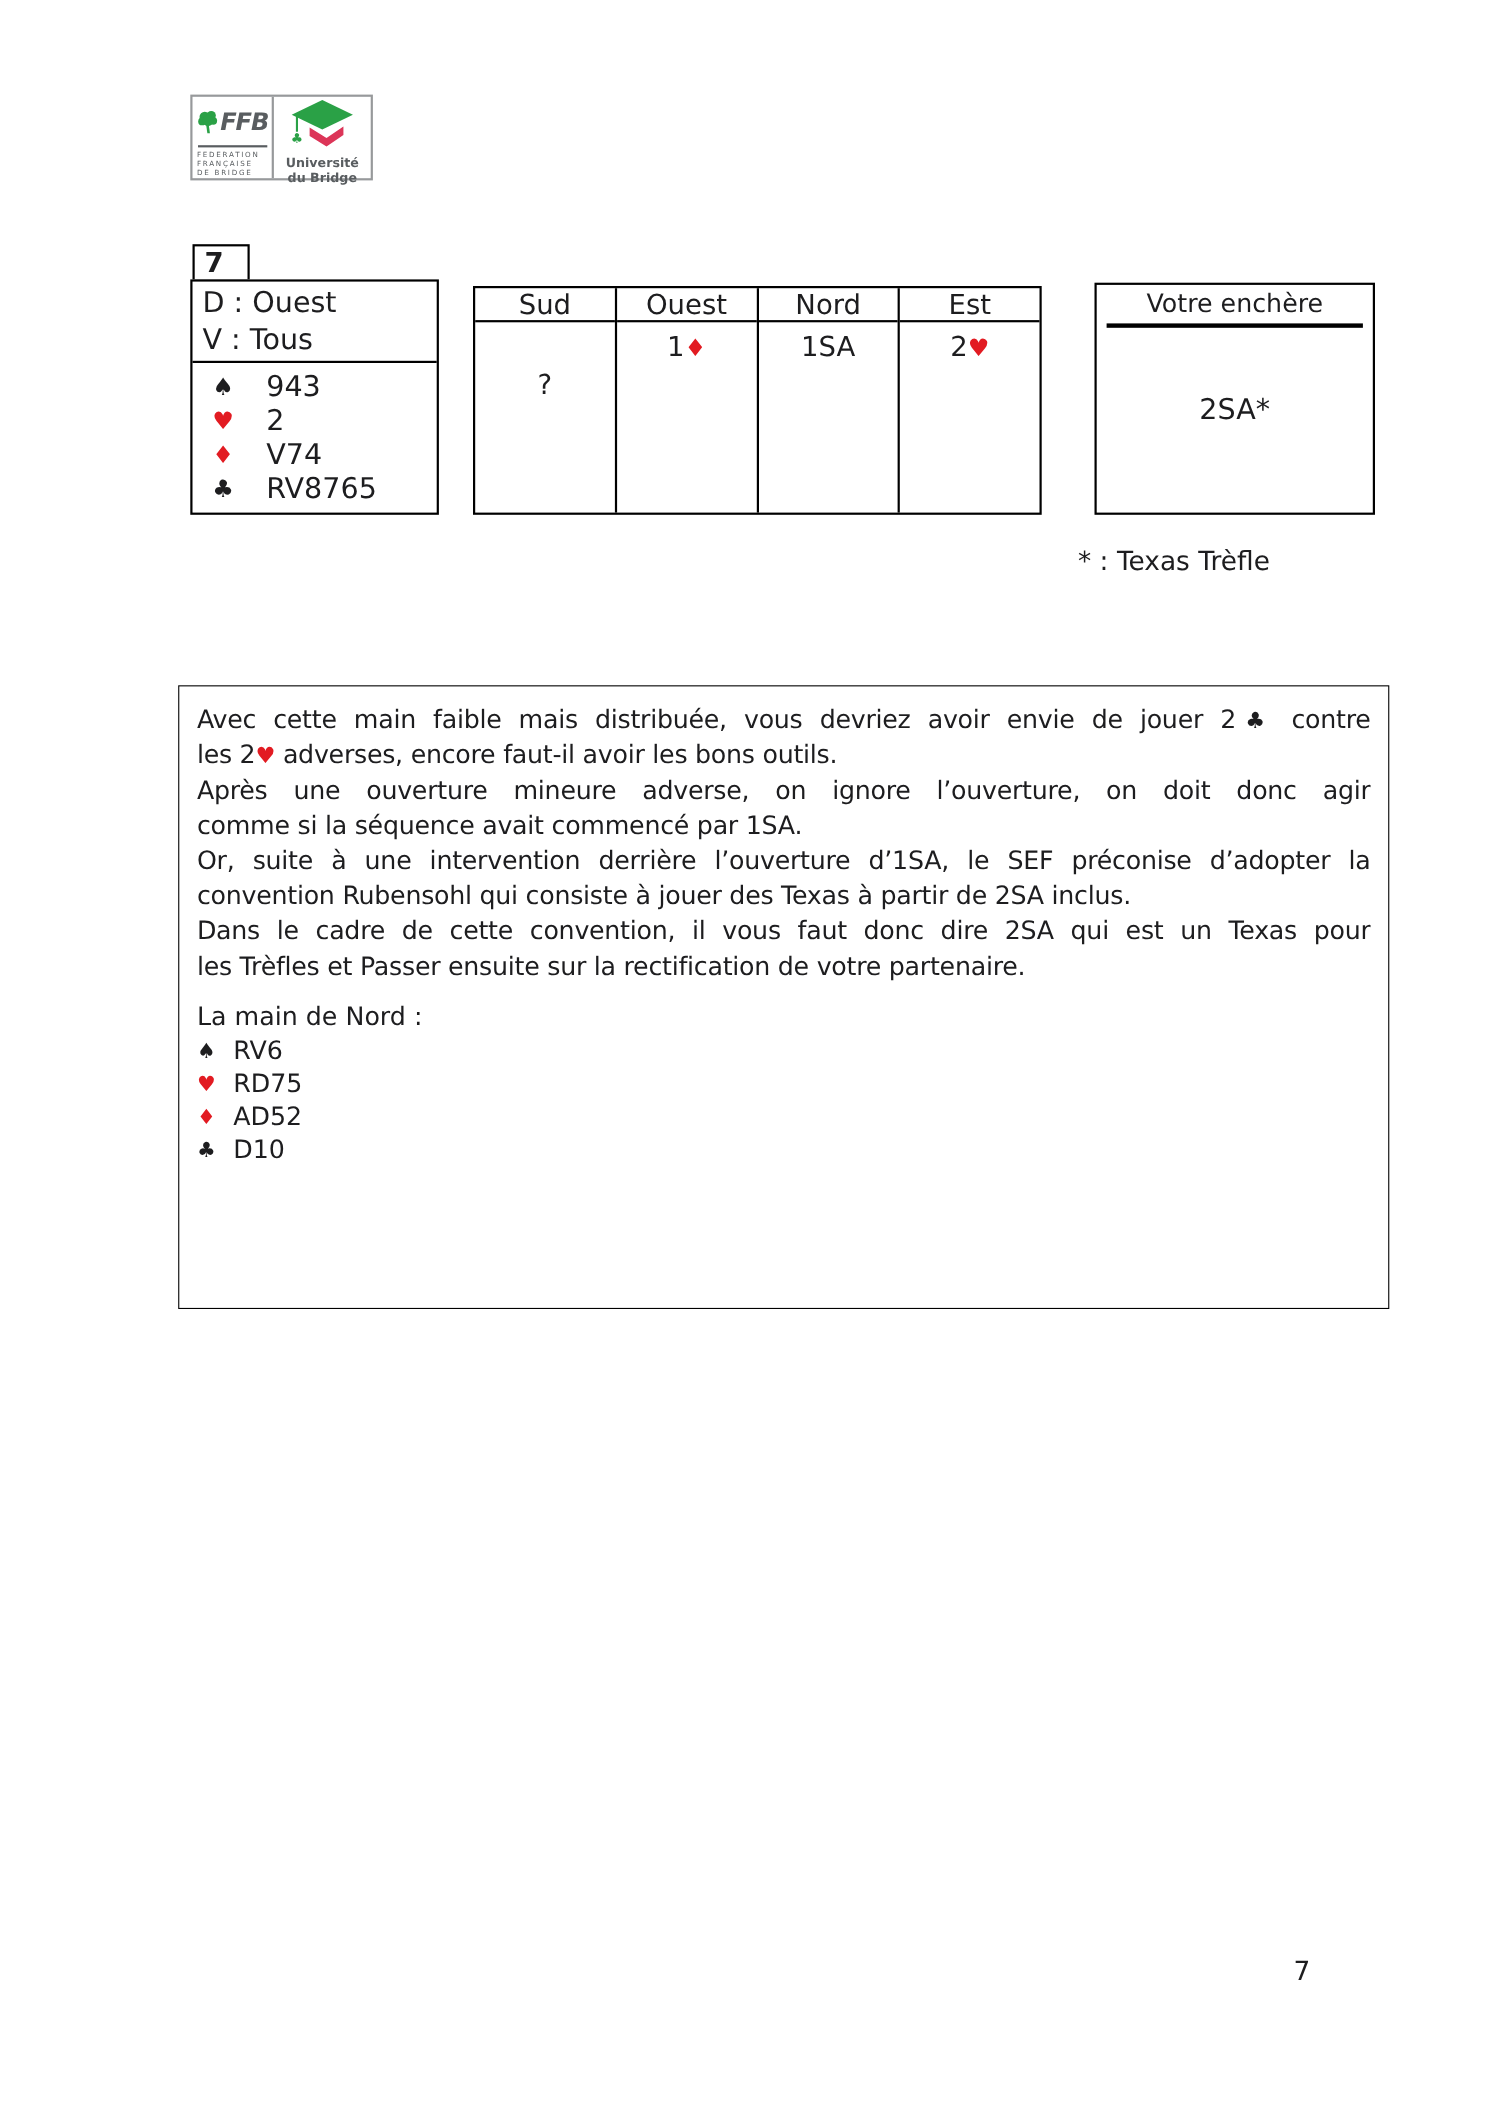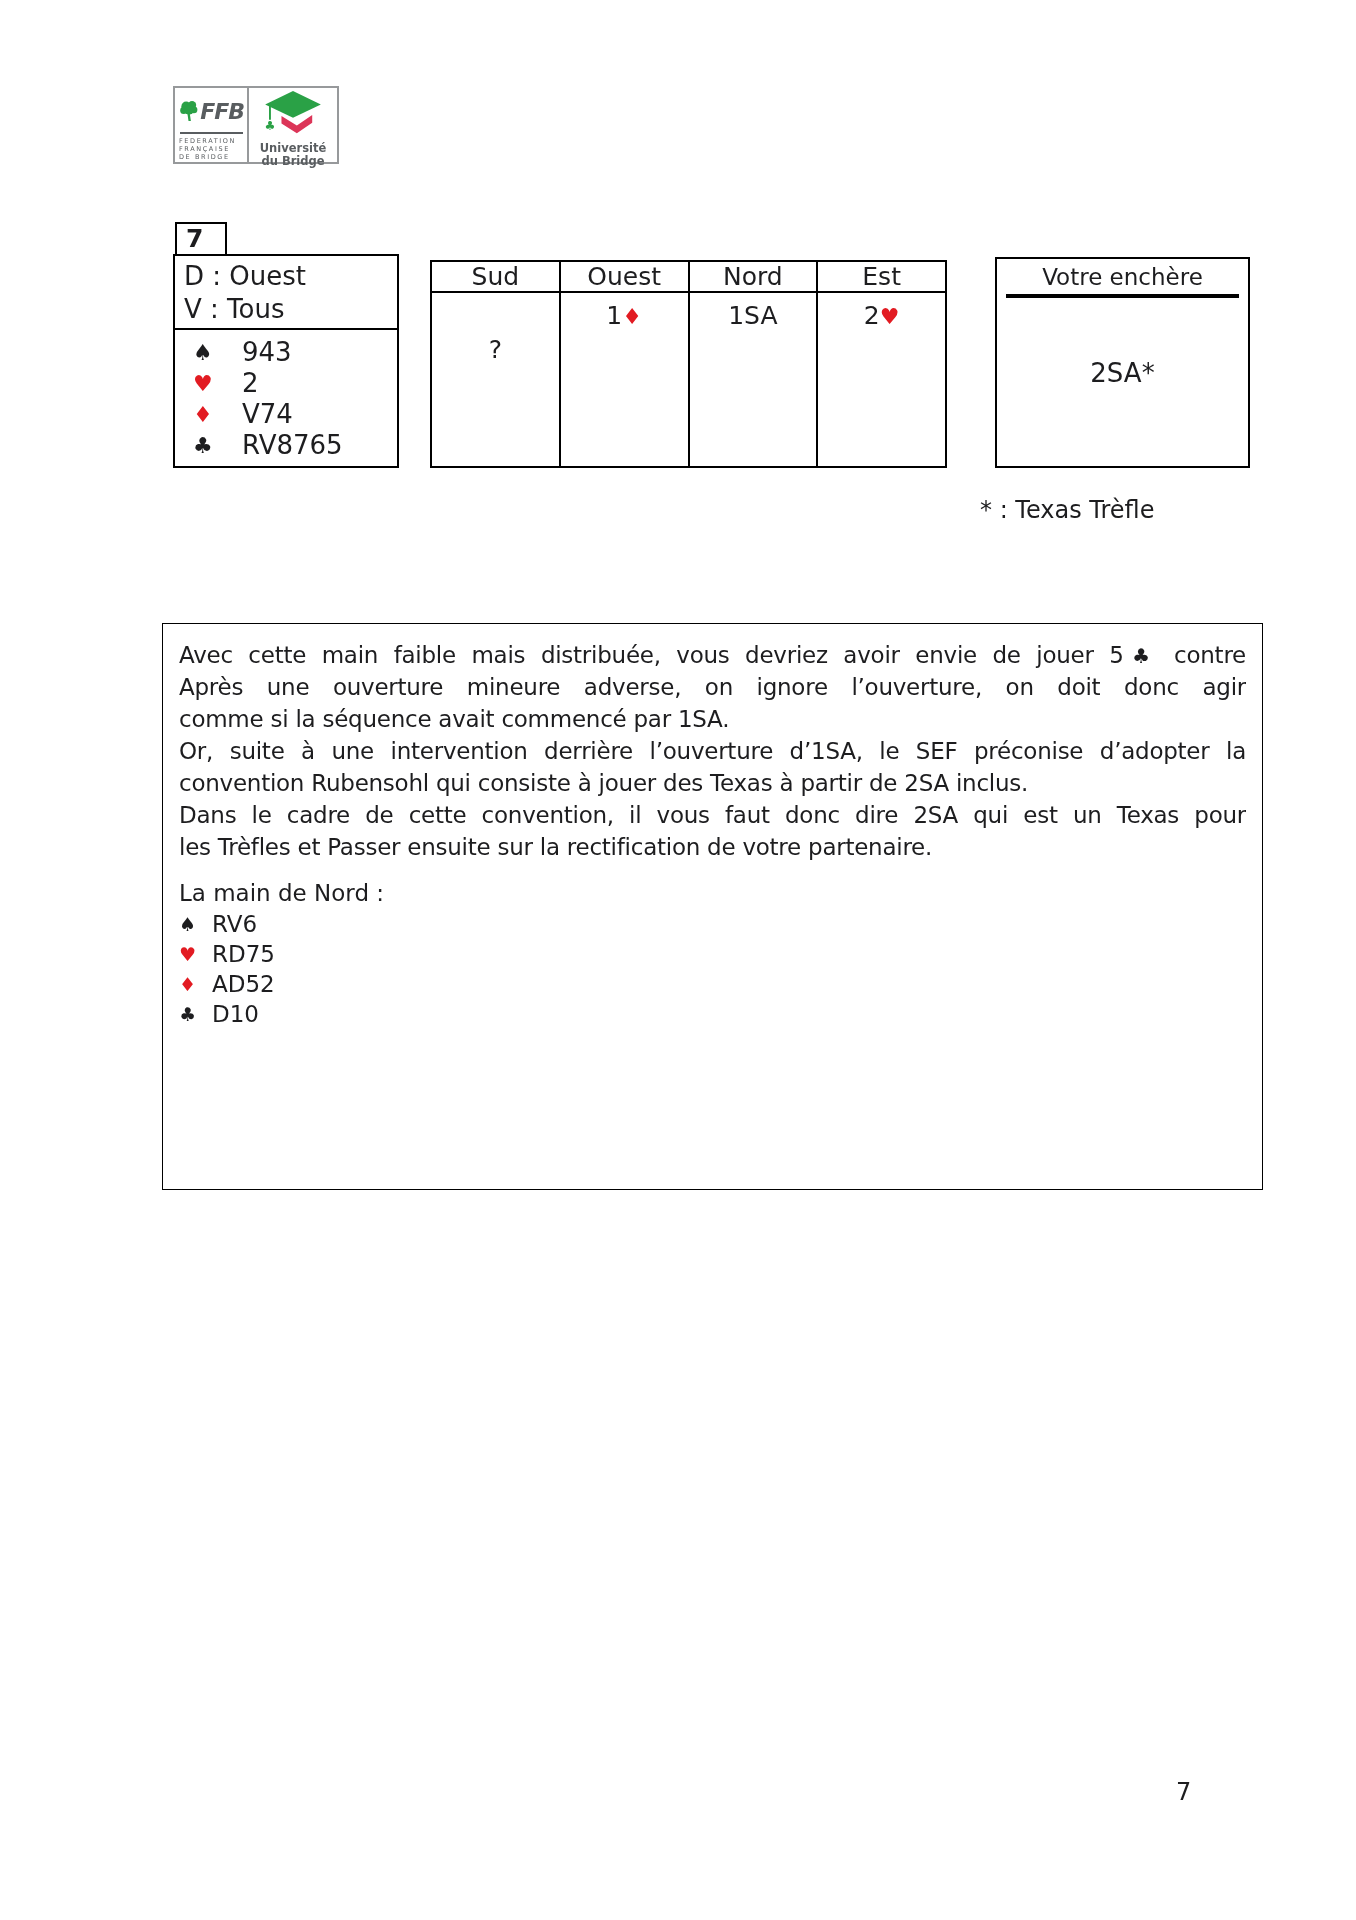--- a/index.html
+++ b/index.html
@@ -166,21 +166,22 @@
   <div class="abs answer-box">
     <div class="answer-title">Votre enchère</div>
     <div class="answer-rule"></div>
     <div class="answer-bid">2SA*</div>
   </div>
 
   <div class="abs footnote">* : Texas Trèfle</div>
 
   <div class="abs text-box">
     <div>
-        <div class="line j"><span>Avec cette main faible mais distribuée, vous devriez avoir envie de jouer 5</span><span class="seg-suit">♣</span><span> contre</span></div>
+        <div class="line j"><span>Avec cette main faible mais distribuée, vous devriez avoir envie de jouer 2</span><span class="seg-suit">♣</span><span> contre</span></div>
+        <div class="line"><span>les 2</span><span class="seg-suit seg-red">♥</span><span> adverses, encore faut-il avoir les bons outils.</span></div>
         <div class="line j"><span>Après une ouverture mineure adverse, on ignore l’ouverture, on doit donc agir</span></div>
         <div class="line"><span>comme si la séquence avait commencé par 1SA.</span></div>
         <div class="line j"><span>Or, suite à une intervention derrière l’ouverture d’1SA, le SEF préconise d’adopter la</span></div>
         <div class="line"><span>convention Rubensohl qui consiste à jouer des Texas à partir de 2SA inclus.</span></div>
         <div class="line j"><span>Dans le cadre de cette convention, il vous faut donc dire 2SA qui est un Texas pour</span></div>
         <div class="line"><span>les Trèfles et Passer ensuite sur la rectification de votre partenaire.</span></div>
       </div>
     <div class="north-title">La main de Nord :</div>
     <div class="north-rows">
         <div class="hand-row">

